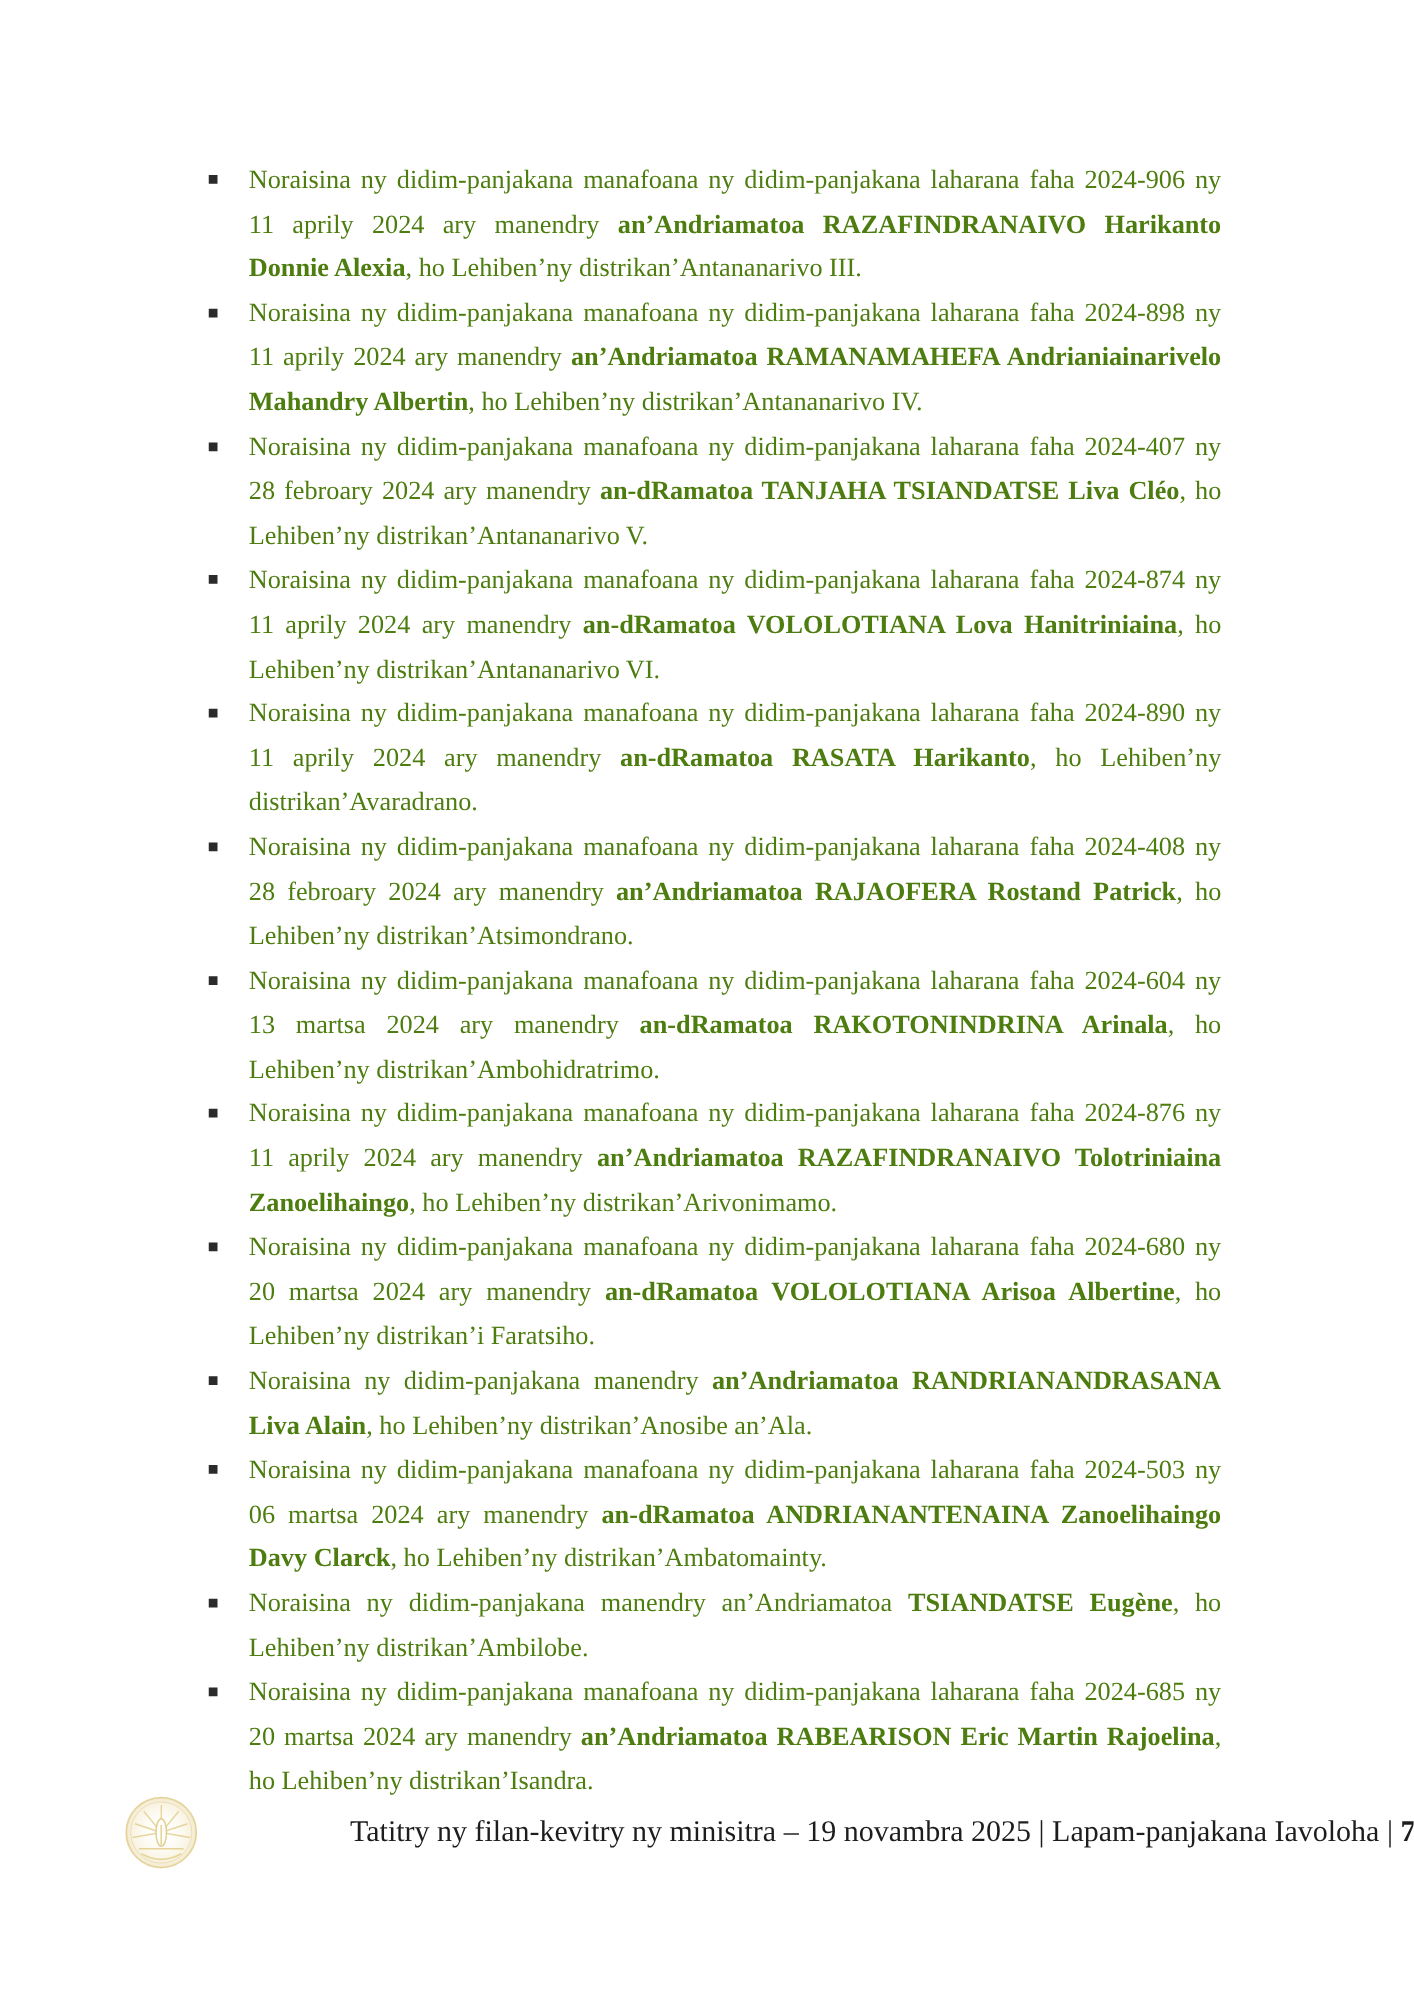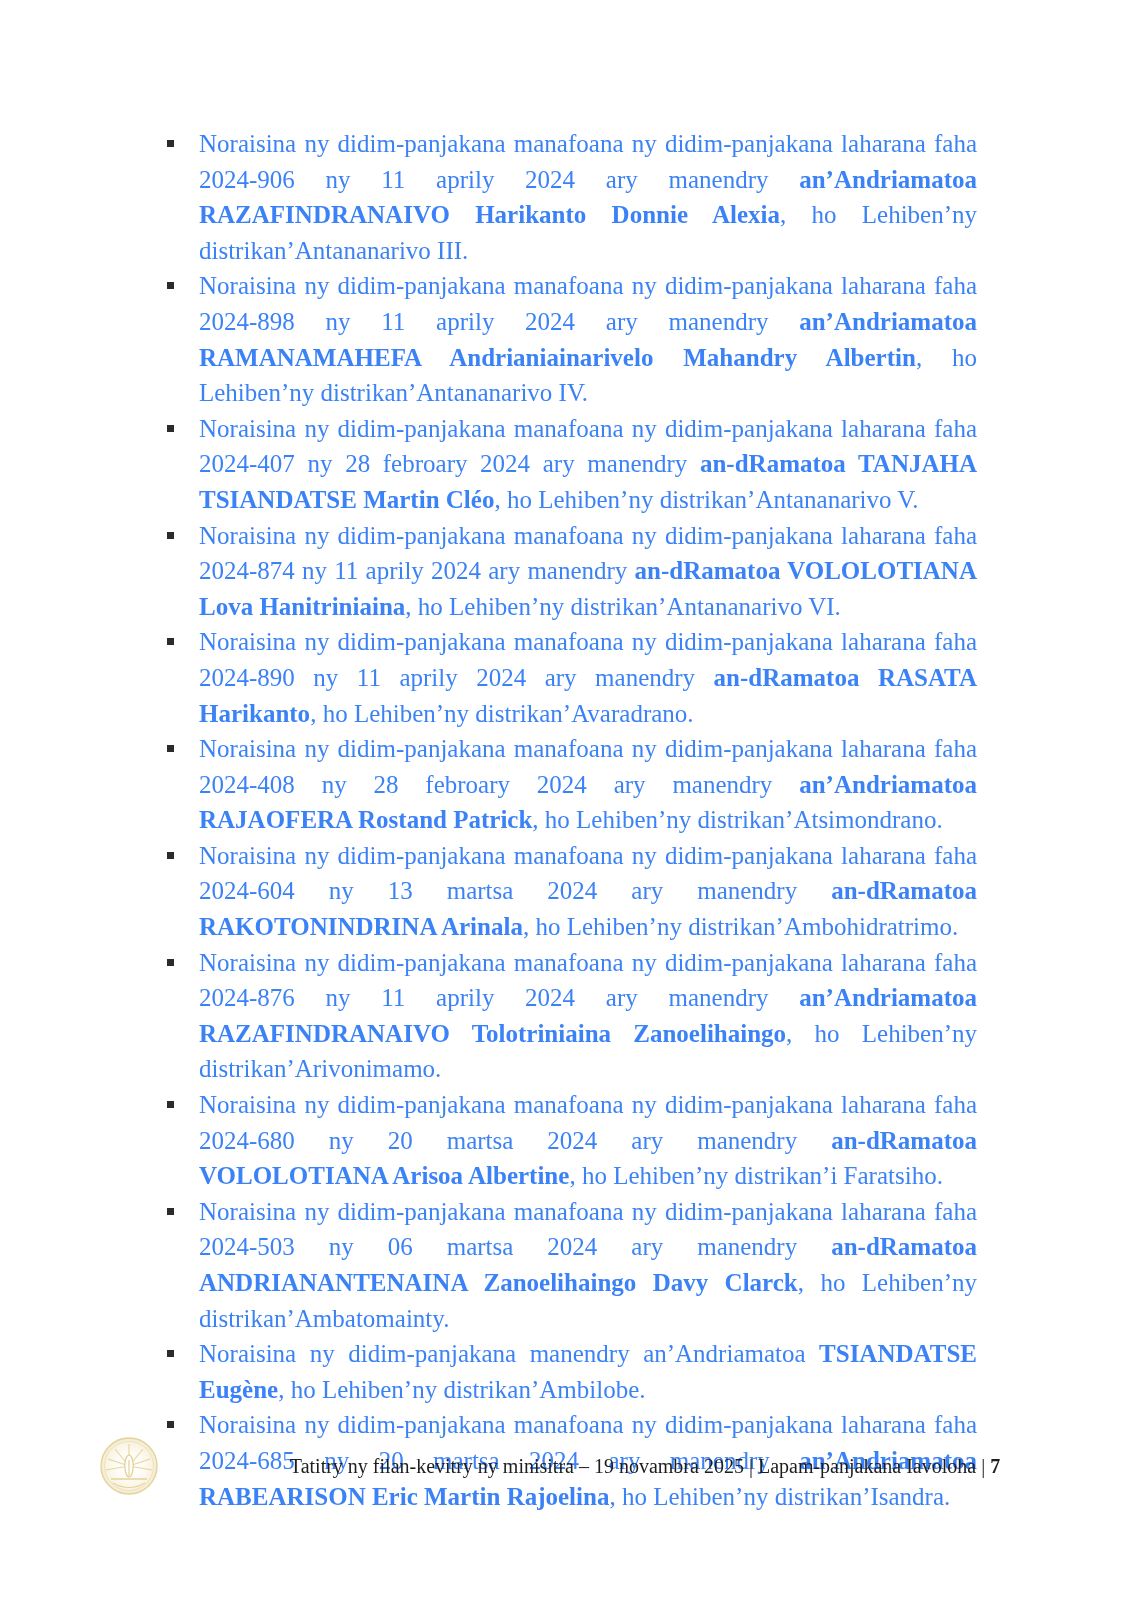--- a/index.html
+++ b/index.html
@@ -29,23 +29,23 @@
     margin: 0;
     padding: 0;
   }
 
   .bullet-item {
     position: relative;
     padding-left: 32px;
     margin: 0 0 0 0;
     text-align: justify;
     text-justify: inter-word;
-    font-size: 25px;
+    font-size: 21px;
     line-height: 35.6px;
-    color: #3b82f6;
+    color: #4d7c0f;
   }
 
   .bullet-marker {
     position: absolute;
     left: 0px;
     top: 14px;
     width: 7px;
     height: 7px;
     background: #2b2b2b;
   }
@@ -61,21 +61,21 @@
     top: 1451px;
     width: 1131px;
     height: 40px;
   }
   .footer-text {
     position: absolute;
     left: 280px;
     top: 0px;
     width: 730px;
     text-align: center;
-    font-size: 20px;
+    font-size: 24px;
     line-height: 30px;
     color: #1d1d1d;
     white-space: nowrap;
   }
   .footer-text .pagenum {
     font-weight: bold;
   }
 
   .emblem {
     position: absolute;
@@ -88,27 +88,28 @@
 </style>
 </head>
 <body>
 
 <div class="page">
 
   <div class="content">
     <ul class="bullet-list" id="bullet-list">
         <li class="bullet-item"><span class="bullet-marker"></span><span>Noraisina ny didim-panjakana manafoana ny didim-panjakana laharana faha 2024-906 ny 11 aprily 2024 ary manendry </span><b>an’Andriamatoa RAZAFINDRANAIVO Harikanto Donnie Alexia</b><span>, ho Lehiben’ny distrikan’Antananarivo III.</span></li>
         <li class="bullet-item"><span class="bullet-marker"></span><span>Noraisina ny didim-panjakana manafoana ny didim-panjakana laharana faha 2024-898 ny 11 aprily 2024 ary manendry </span><b>an’Andriamatoa RAMANAMAHEFA Andrianiainarivelo Mahandry Albertin</b><span>, ho Lehiben’ny distrikan’Antananarivo IV.</span></li>
-        <li class="bullet-item"><span class="bullet-marker"></span><span>Noraisina ny didim-panjakana manafoana ny didim-panjakana laharana faha 2024-407 ny 28 febroary 2024 ary manendry </span><b>an-dRamatoa TANJAHA TSIANDATSE Martin Cléo</b><span>, ho Lehiben’ny distrikan’Antananarivo V.</span></li>
+        <li class="bullet-item"><span class="bullet-marker"></span><span>Noraisina ny didim-panjakana manafoana ny didim-panjakana laharana faha 2024-407 ny 28 febroary 2024 ary manendry </span><b>an-dRamatoa TANJAHA TSIANDATSE Liva Cléo</b><span>, ho Lehiben’ny distrikan’Antananarivo V.</span></li>
         <li class="bullet-item"><span class="bullet-marker"></span><span>Noraisina ny didim-panjakana manafoana ny didim-panjakana laharana faha 2024-874 ny 11 aprily 2024 ary manendry </span><b>an-dRamatoa VOLOLOTIANA Lova Hanitriniaina</b><span>, ho Lehiben’ny distrikan’Antananarivo VI.</span></li>
         <li class="bullet-item"><span class="bullet-marker"></span><span>Noraisina ny didim-panjakana manafoana ny didim-panjakana laharana faha 2024-890 ny 11 aprily 2024 ary manendry </span><b>an-dRamatoa RASATA Harikanto</b><span>, ho Lehiben’ny distrikan’Avaradrano.</span></li>
         <li class="bullet-item"><span class="bullet-marker"></span><span>Noraisina ny didim-panjakana manafoana ny didim-panjakana laharana faha 2024-408 ny 28 febroary 2024 ary manendry </span><b>an’Andriamatoa RAJAOFERA Rostand Patrick</b><span>, ho Lehiben’ny distrikan’Atsimondrano.</span></li>
         <li class="bullet-item"><span class="bullet-marker"></span><span>Noraisina ny didim-panjakana manafoana ny didim-panjakana laharana faha 2024-604 ny 13 martsa 2024 ary manendry </span><b>an-dRamatoa RAKOTONINDRINA Arinala</b><span>, ho Lehiben’ny distrikan’Ambohidratrimo.</span></li>
         <li class="bullet-item"><span class="bullet-marker"></span><span>Noraisina ny didim-panjakana manafoana ny didim-panjakana laharana faha 2024-876 ny 11 aprily 2024 ary manendry </span><b>an’Andriamatoa RAZAFINDRANAIVO Tolotriniaina Zanoelihaingo</b><span>, ho Lehiben’ny distrikan’Arivonimamo.</span></li>
         <li class="bullet-item"><span class="bullet-marker"></span><span>Noraisina ny didim-panjakana manafoana ny didim-panjakana laharana faha 2024-680 ny 20 martsa 2024 ary manendry </span><b>an-dRamatoa VOLOLOTIANA Arisoa Albertine</b><span>, ho Lehiben’ny distrikan’i Faratsiho.</span></li>
+        <li class="bullet-item"><span class="bullet-marker"></span><span>Noraisina ny didim-panjakana manendry </span><b>an’Andriamatoa RANDRIANANDRASANA Liva Alain</b><span>, ho Lehiben’ny distrikan’Anosibe an’Ala.</span></li>
         <li class="bullet-item"><span class="bullet-marker"></span><span>Noraisina ny didim-panjakana manafoana ny didim-panjakana laharana faha 2024-503 ny 06 martsa 2024 ary manendry </span><b>an-dRamatoa ANDRIANANTENAINA Zanoelihaingo Davy Clarck</b><span>, ho Lehiben’ny distrikan’Ambatomainty.</span></li>
         <li class="bullet-item"><span class="bullet-marker"></span><span>Noraisina ny didim-panjakana manendry an’Andriamatoa </span><b>TSIANDATSE Eugène</b><span>, ho Lehiben’ny distrikan’Ambilobe.</span></li>
         <li class="bullet-item"><span class="bullet-marker"></span><span>Noraisina ny didim-panjakana manafoana ny didim-panjakana laharana faha 2024-685 ny 20 martsa 2024 ary manendry </span><b>an’Andriamatoa RABEARISON Eric Martin Rajoelina</b><span>, ho Lehiben’ny distrikan’Isandra.</span></li>
       </ul>
   </div>
 
   <div class="emblem">
     <svg viewBox="0 0 64 68" width="64" height="68" aria-hidden="true">
       <defs>
         <radialGradient id="sealg" cx="50%" cy="50%" r="55%">

